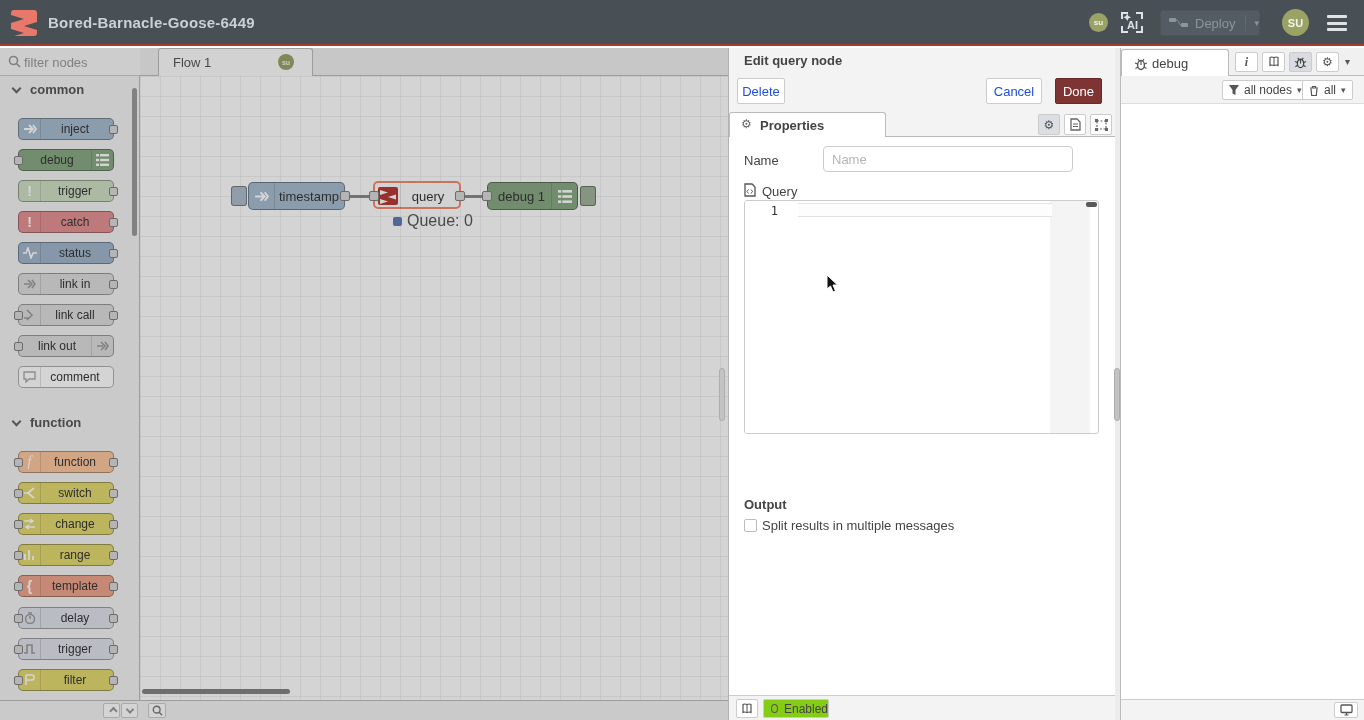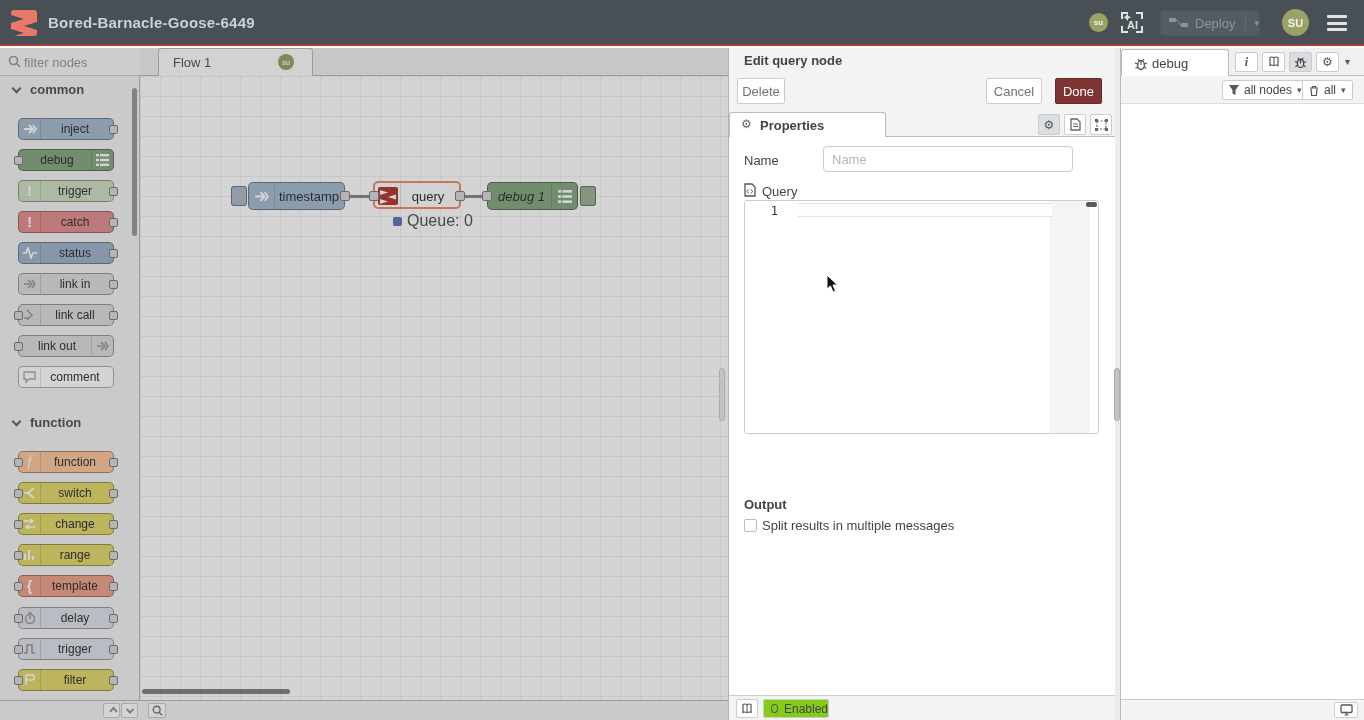--- a/index.html
+++ b/index.html
@@ -78,21 +78,21 @@
   #dim { position:absolute; left:0; top:48px; width:728px; height:672px;
     background:rgba(20,22,25,.185); z-index:10; pointer-events:none; }
 
   
   #tray { position:absolute; left:728px; top:48px; width:387px; height:672px; background:#fff;
     border-left:1px solid #b3b3b3; z-index:20; }
   #tray-title-row { position:absolute; left:0; top:0; width:386px; height:25px; background:#f3f3f3; }
   #tray-title { position:absolute; left:15px; top:5px; font-size:13px; font-weight:bold; color:#444; }
   #tray-btn-row { position:absolute; left:0; top:25px; width:386px; height:37px; background:#f3f3f3; }
   .tray-btn { position:absolute; top:5px; height:26px; background:#fff; border:1px solid #ccc; border-radius:2px;
-    font-size:13px; color:#737373; display:flex; align-items:center; justify-content:center; }
+    font-size:13px; color:#1d4ed8; display:flex; align-items:center; justify-content:center; }
   #btn-delete { left:8px; width:48px; }
   #btn-cancel { left:257px; width:56px; }
   #btn-done { left:326px; width:47px; background:#7f3434; border-color:#672a2a; color:#fff; }
   #tray-tab-row { position:absolute; left:0; top:62px; width:386px; height:27px; background:#f3f3f3; border-bottom:1px solid #bbb; }
   #properties-tab { position:absolute; left:0; top:2px; width:157px; height:25px; background:#fff;
     border:1px solid #bbb; border-bottom:none; border-radius:3px 3px 0 0; }
   #properties-tab .ptlabel { position:absolute; left:30px; top:5px; font-size:13px; font-weight:bold; color:#444; }
   #properties-tab .ptgear { position:absolute; left:11px; top:4px; font-size:12px; color:#666; }
   .tab-icon-btn { position:absolute; top:4px; width:22px; height:21px; background:#fff; border:1px solid #ccc;
     border-radius:2px; display:flex; align-items:center; justify-content:center; font-size:12px; color:#555; }
@@ -409,21 +409,21 @@
         </span>
       <span class="cn-label">query</span>
       <span class="port pl"></span>
       <span class="port pr"></span>
     </div>
     <div id="node-status">
       <span id="status-dot" style="background-color: rgb(95, 122, 178);"></span>
       <span>Queue: 0</span>
     </div>
 
-    <div class="cnode" style="left: 347px; top: 106px; width: 91px; font-style: italic; background-color: rgb(135, 169, 128);">
+    <div class="cnode" style="left: 347px; top: 106px; width: 91px; background-color: rgb(135, 169, 128);">
       <span class="cn-icon r">
           <svg width="14" height="13" viewBox="0 0 13 12">
             <g fill="#fff">
               <rect x="0" y="0" width="3" height="2.4"></rect>
               <rect x="4" y="0" width="9" height="2.4"></rect>
               <rect x="0" y="4.8" width="3" height="2.4"></rect>
               <rect x="4" y="4.8" width="9" height="2.4"></rect>
               <rect x="0" y="9.6" width="3" height="2.4"></rect>
               <rect x="4" y="9.6" width="9" height="2.4"></rect>
             </g>

